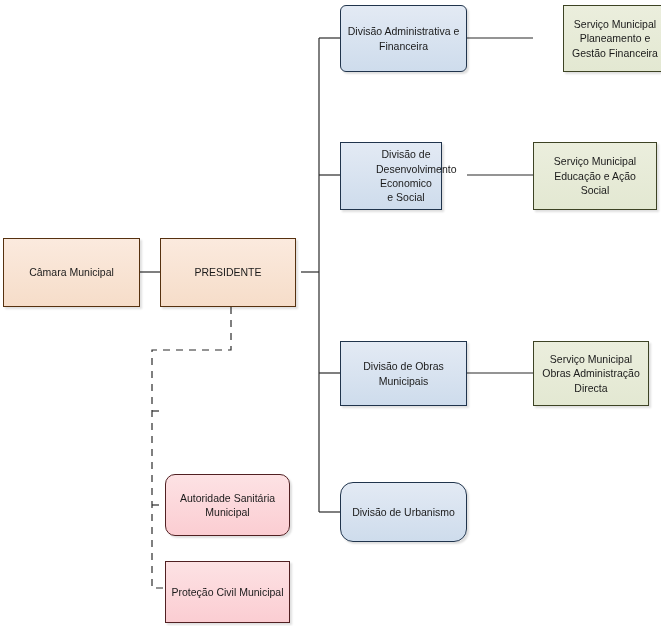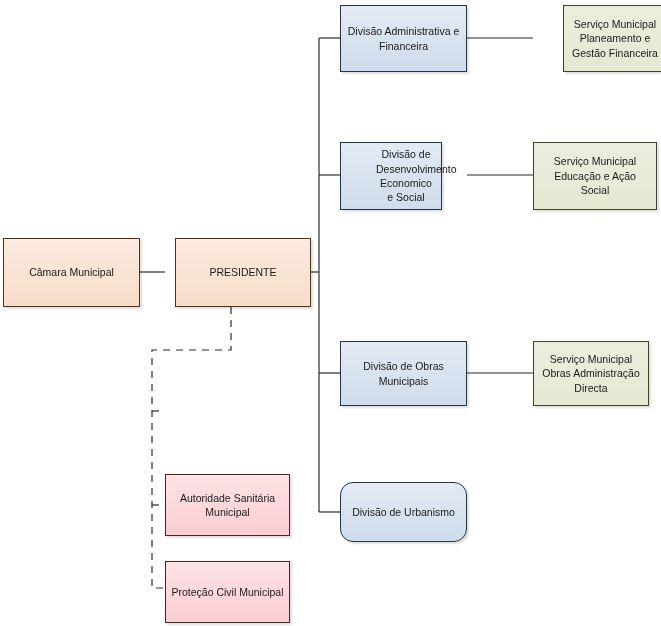--- a/index.html
+++ b/index.html
@@ -67,25 +67,25 @@
 
     <path class="dashed" d="M 231 307 L 231 350 L 152 350 L 152 588 L 165 588"></path>
     <path class="dashed" d="M 152 411 L 165 411"></path>
     <path class="dashed" d="M 152 505 L 165 505"></path>
   </svg>
 
   <div class="node peach" style="left:3px; top:238px; width:137px; height:69px;">
     <span>Câmara Municipal</span>
   </div>
 
-  <div class="node peach" style="left:175px; top:238px; width:136px; height:69px;">
+  <div class="node peach" style="left:160px; top:238px; width:136px; height:69px;">
     <span>PRESIDENTE</span>
   </div>
 
-  <div class="node blue" style="left:340px; top:5px; width:127px; height:67px;">
+  <div class="node blue" style="left:340px; top:5px; width:127px; height:67px;border-radius:6px;">
     <span>Divisão Administrativa e Financeira</span>
   </div>
 
   <div class="node green" style="left:563px; top:5px; width:104px; height:67px;">
     <span>Serviço Municipal Planeamento e Gestão Financeira</span>
   </div>
 
   <div class="node blue" style="left:340px; top:142px; width:102px; height:68px;padding-left:35px;">
     <span>Divisão de Desenvolvimento Economico e Social</span>
   </div>
@@ -100,21 +100,21 @@
 
   <div class="node green" style="left:533px; top:341px; width:116px; height:65px;">
     <span>Serviço Municipal Obras Administração Directa</span>
   </div>
 
   <div class="node blue" style="left:340px; top:482px; width:127px; height:60px;border-radius:13px;">
     <span>Divisão de Urbanismo</span>
   </div>
 
 
-  <div class="node pink" style="left:165px; top:474px; width:125px; height:62px;">
+  <div class="node pink" style="left:165px; top:474px; width:125px; height:62px;border-radius:10px;">
     <span>Autoridade Sanitária Municipal</span>
   </div>
 
   <div class="node pink" style="left:165px; top:561px; width:125px; height:62px;">
     <span>Proteção Civil Municipal</span>
   </div>
 
 </div>
 
 </body></html>

